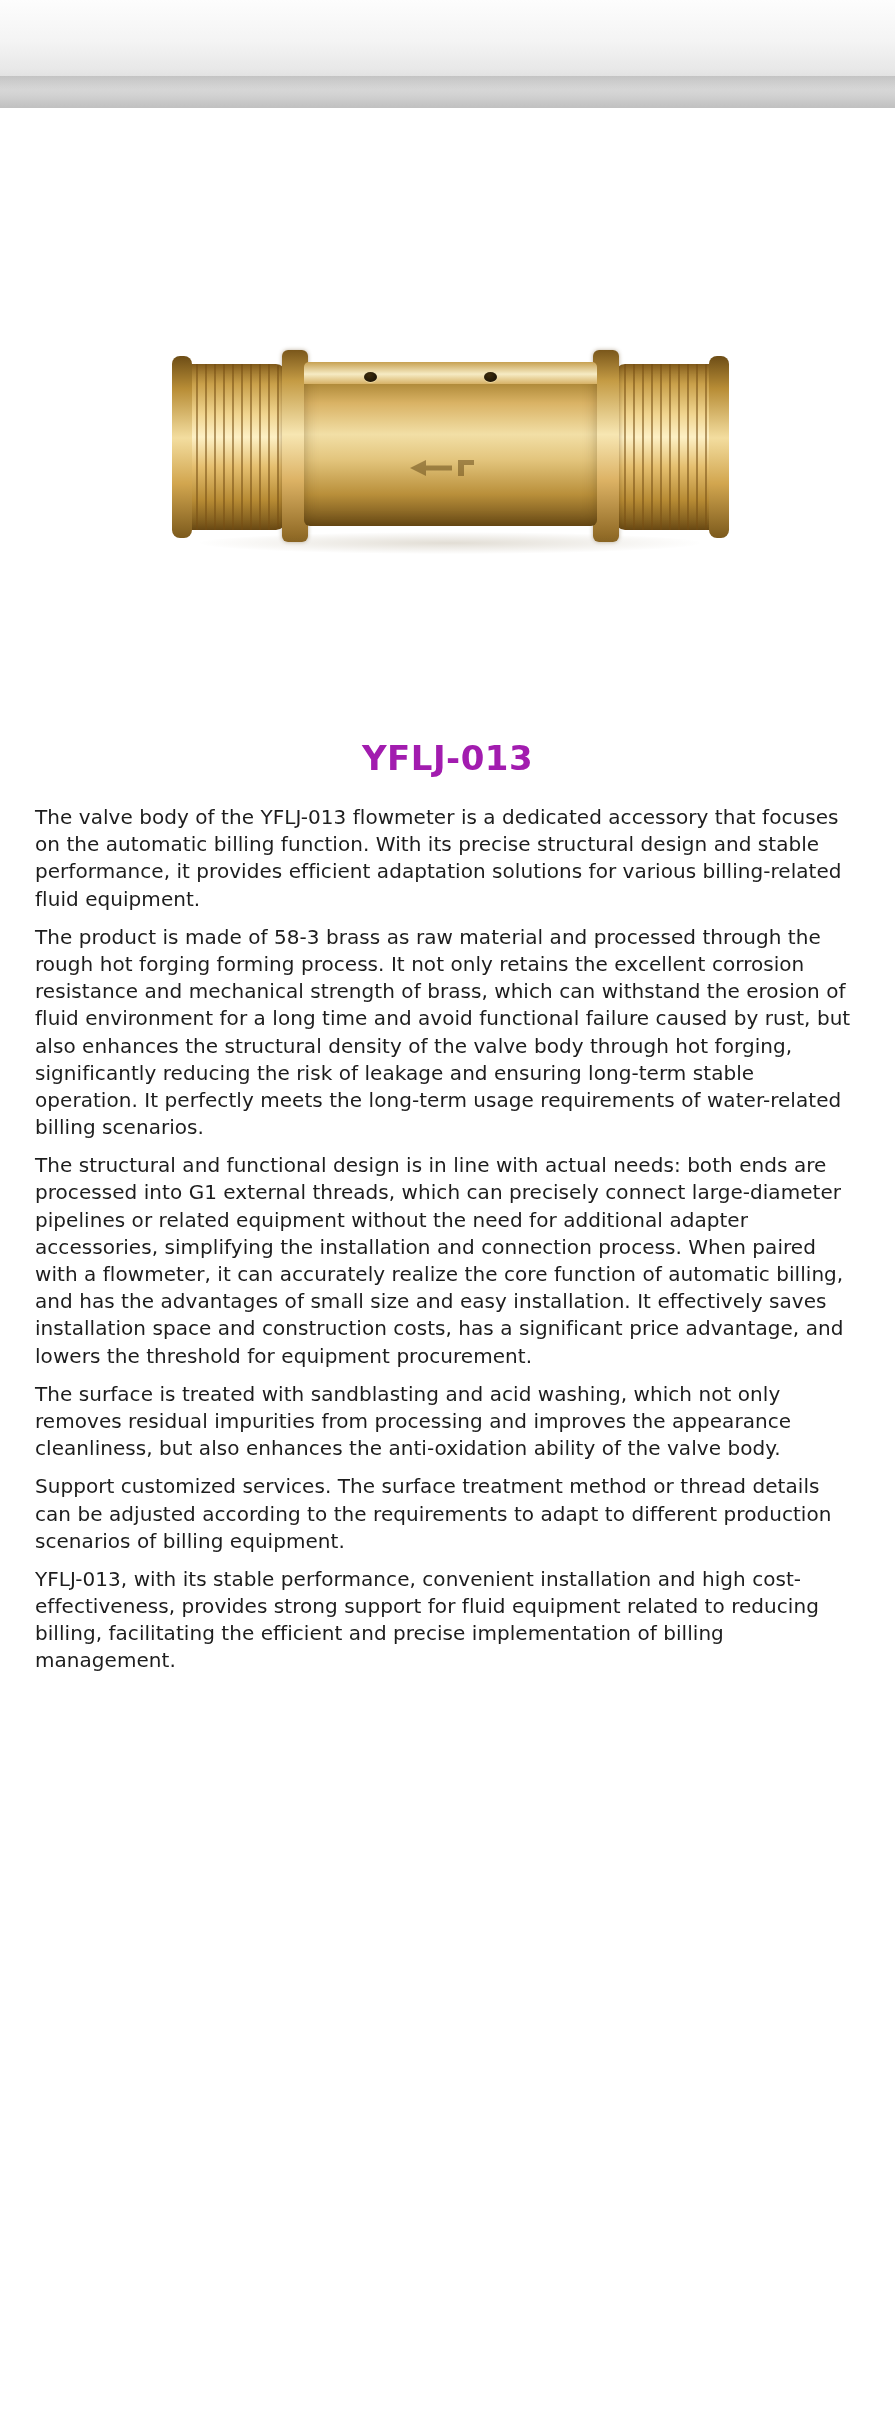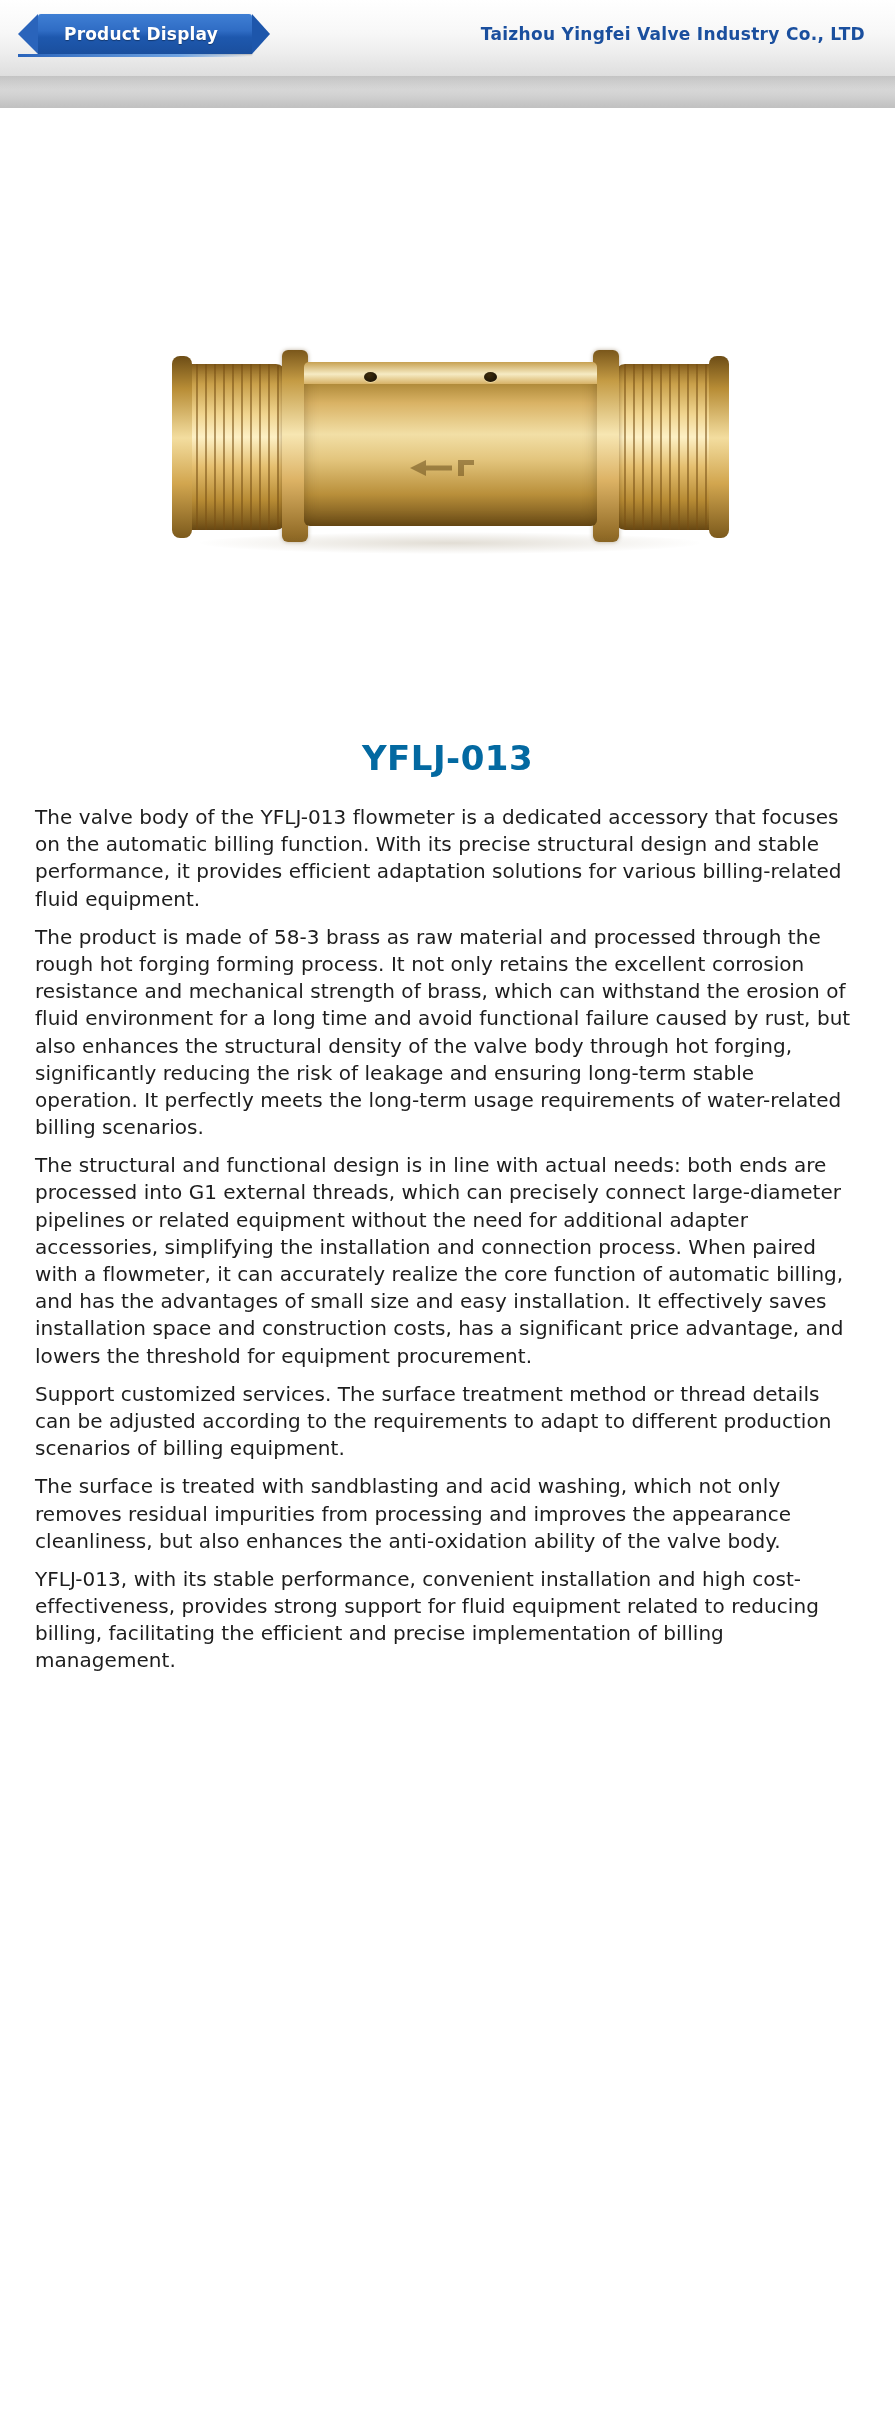--- a/index.html
+++ b/index.html
@@ -228,21 +228,21 @@
   .content {
     width: 895px;
     padding: 0 24px 40px 24px;
     box-sizing: border-box;
   }
   .product-title {
     text-align: center;
     font-size: 34px;
     font-weight: bold;
     letter-spacing: 0.5px;
-    color: #0369a1;
+    color: #a21caf;
     margin: 0 0 26px 0;
   }
   .lead {
     font-size: 21px;
     font-weight: bold;
     line-height: 1.34;
     color: #111111;
     margin: 0 0 26px 0;
     letter-spacing: 0.1px;
   }
@@ -251,27 +251,20 @@
     line-height: 1.36;
     color: #1d1d1d;
     margin: 11px;
     letter-spacing: 0.05px;
   }
 </style>
 </head>
 <body>
 
 <div class="header">
-  <div class="header-inner">
-    <div class="ribbon">
-      <span class="ribbon-label">Product Display</span>
-    </div>
-    <div class="ribbon-underline"></div>
-    <div class="company-name">Taizhou Yingfei Valve Industry Co., LTD</div>
-  </div>
   <div class="header-shadow"></div>
 </div>
 
 <div class="product-stage">
   <div class="valve">
     <div class="thread left"></div>
     <div class="thread-cap left"></div>
     <div class="thread right"></div>
     <div class="thread-cap right"></div>
 
@@ -293,16 +286,16 @@
   <div class="shadow-ellipse"></div>
 </div>
 
 <div class="content">
   <h1 class="product-title">YFLJ-013</h1>
 
 
   <p class="para">The valve body of the YFLJ-013 flowmeter is a dedicated accessory that focuses on the automatic billing function. With its precise structural design and stable performance, it provides efficient adaptation solutions for various billing-related fluid equipment.</p>
   <p class="para">The product is made of 58-3 brass as raw material and processed through the rough hot forging forming process. It not only retains the excellent corrosion resistance and mechanical strength of brass, which can withstand the erosion of fluid environment for a long time and avoid functional failure caused by rust, but also enhances the structural density of the valve body through hot forging, significantly reducing the risk of leakage and ensuring long-term stable operation. It perfectly meets the long-term usage requirements of water-related billing scenarios.</p>
   <p class="para">The structural and functional design is in line with actual needs: both ends are processed into G1 external threads, which can precisely connect large-diameter pipelines or related equipment without the need for additional adapter accessories, simplifying the installation and connection process. When paired with a flowmeter, it can accurately realize the core function of automatic billing, and has the advantages of small size and easy installation. It effectively saves installation space and construction costs, has a significant price advantage, and lowers the threshold for equipment procurement.</p>
+  <p class="para">The surface is treated with sandblasting and acid washing, which not only removes residual impurities from processing and improves the appearance cleanliness, but also enhances the anti-oxidation ability of the valve body.</p>
   <p class="para">Support customized services. The surface treatment method or thread details can be adjusted according to the requirements to adapt to different production scenarios of billing equipment.</p>
-  <p class="para">The surface is treated with sandblasting and acid washing, which not only removes residual impurities from processing and improves the appearance cleanliness, but also enhances the anti-oxidation ability of the valve body.</p>
   <p class="para">YFLJ-013, with its stable performance, convenient installation and high cost-effectiveness, provides strong support for fluid equipment related to reducing billing, facilitating the efficient and precise implementation of billing management.</p>
 </div>
 
 </body></html>

